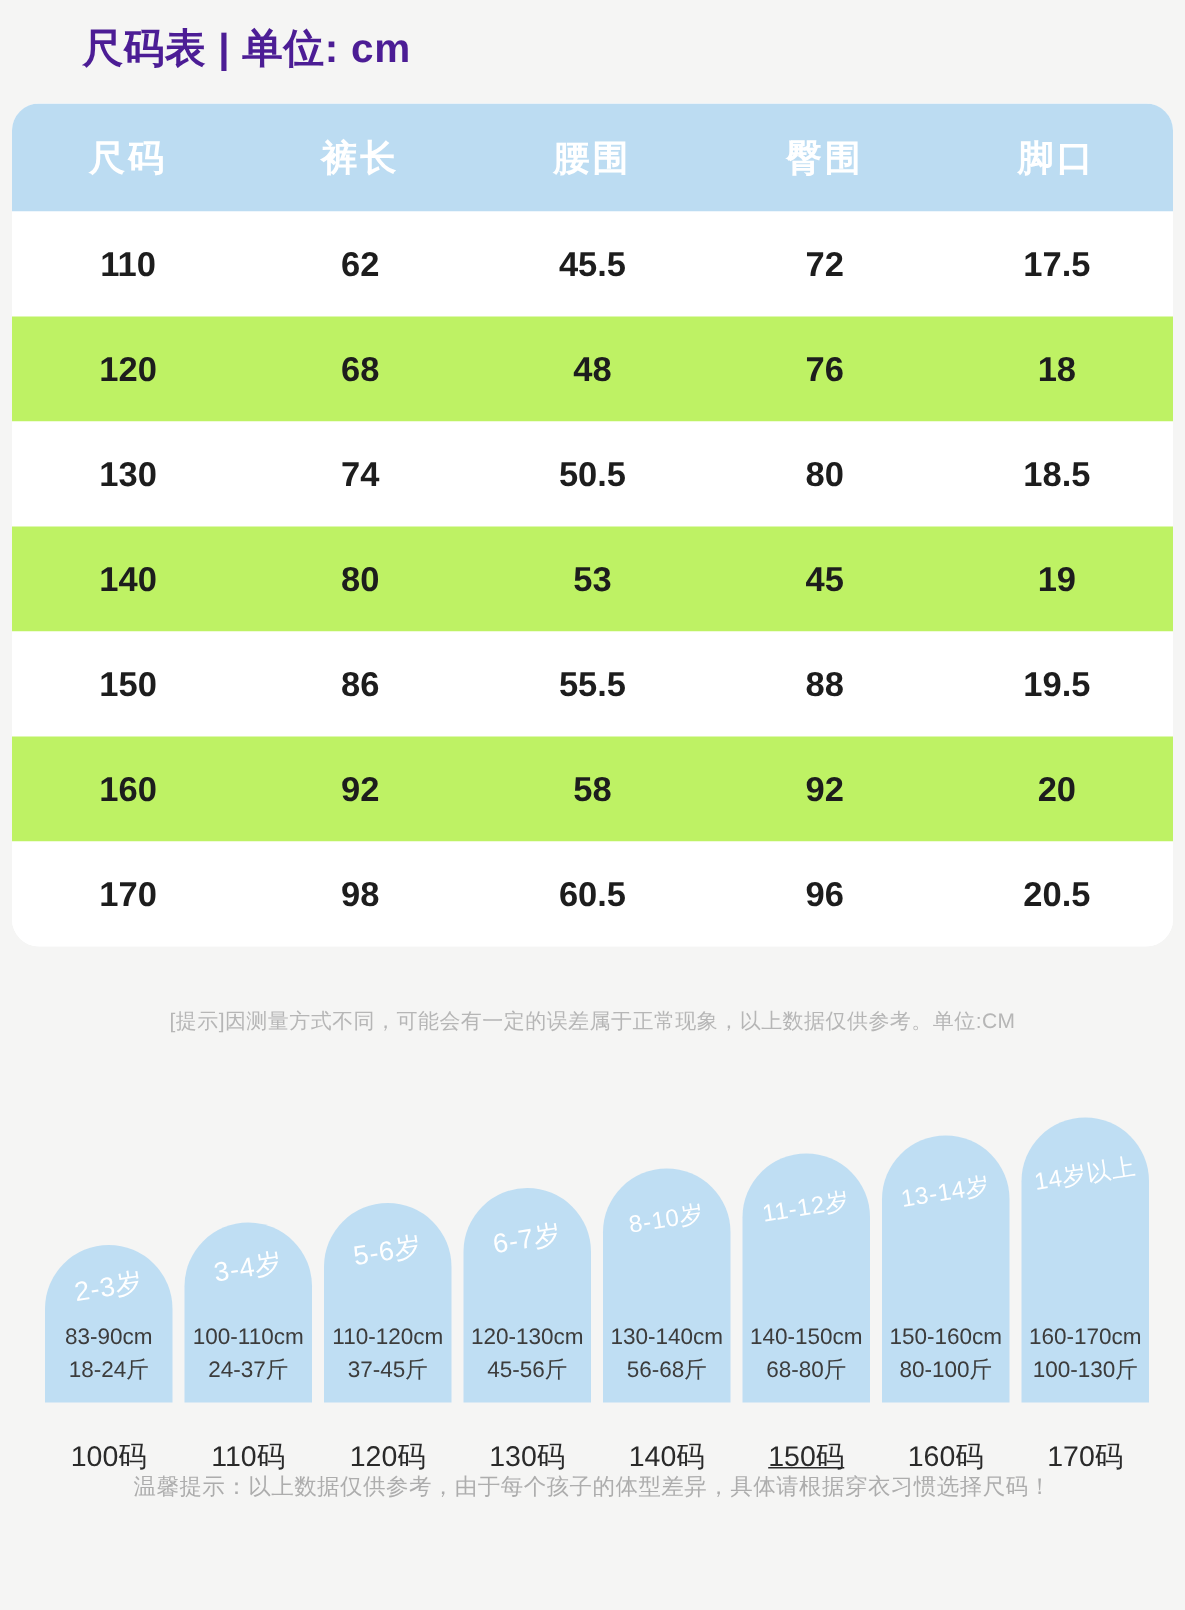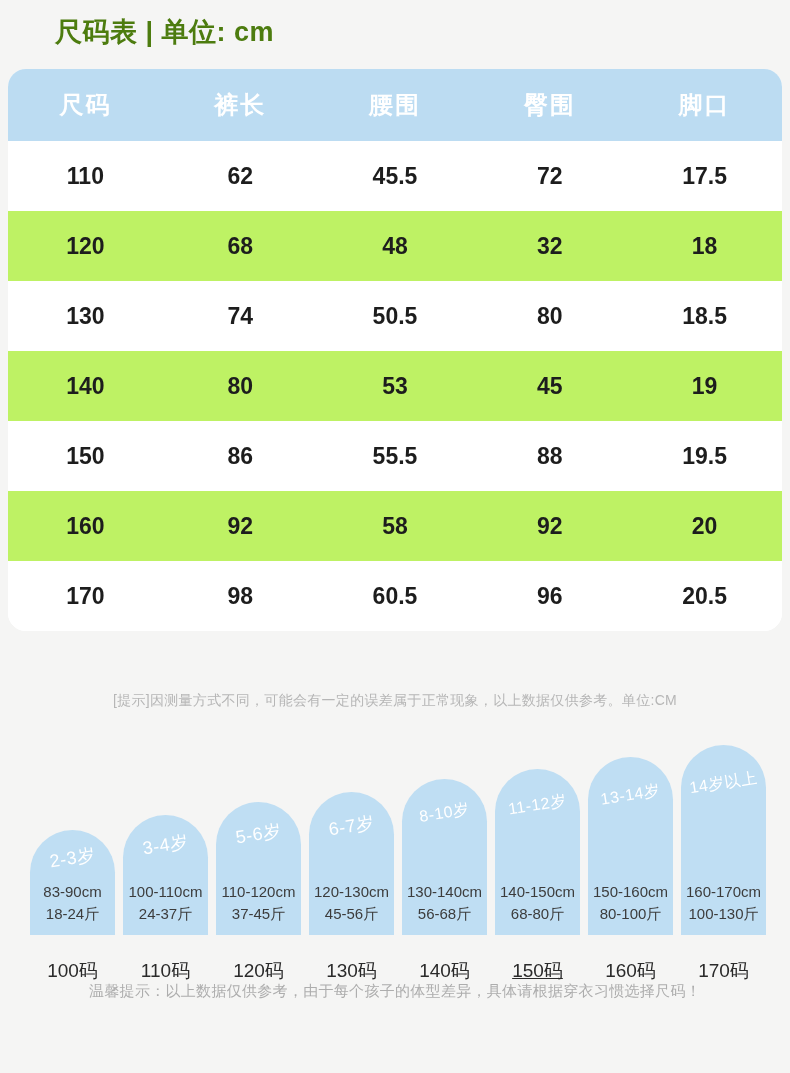--- a/index.html
+++ b/index.html
@@ -7,21 +7,21 @@
     width:790px;height:1073px;
     background:#f5f5f4;
     font-family:"Liberation Sans","DejaVu Sans",sans-serif;
     position:relative;overflow:hidden;
     -webkit-font-smoothing:antialiased;
   }
 
   
   .title{
     position:absolute;left:55px;top:14px;
-    font-size:27px;font-weight:bold;color:#4d7c0f;
+    font-size:27px;font-weight:bold;color:#4c1d95;
     letter-spacing:.5px;white-space:nowrap;
   }
 
   
   .table{
     position:absolute;left:8px;top:69px;width:774px;
     border-radius:18px;overflow:hidden;
     background:#ffffff;
   }
   .trow{display:flex;width:100%;}
@@ -32,21 +32,21 @@
   .tbody-row{height:70px;}
   .tbody-row.odd{background:#ffffff;}
   .tbody-row.even{background:#bef264;}
   .cell{
     flex:1 1 0;display:flex;align-items:center;justify-content:center;
     font-size:23px;font-weight:bold;color:#1d1d1d;
   }
 
   
   .note{
-    position:absolute;left:0;top:692px;width:790px;text-align:center;
+    position:absolute;left:0;top:672px;width:790px;text-align:center;
     font-size:14px;color:#b6b6b6;letter-spacing:.3px;
   }
 
   
   .chart{
     position:absolute;left:0;top:735px;width:790px;height:200px;
   }
   .barwrap{
     position:absolute;bottom:0;width:85px;
   }
@@ -102,21 +102,21 @@
     <div class="cell">110</div>
     <div class="cell">62</div>
     <div class="cell">45.5</div>
     <div class="cell">72</div>
     <div class="cell">17.5</div>
   </div>
   <div class="trow tbody-row even">
     <div class="cell">120</div>
     <div class="cell">68</div>
     <div class="cell">48</div>
-    <div class="cell">32</div>
+    <div class="cell">76</div>
     <div class="cell">18</div>
   </div>
   <div class="trow tbody-row odd">
     <div class="cell">130</div>
     <div class="cell">74</div>
     <div class="cell">50.5</div>
     <div class="cell">80</div>
     <div class="cell">18.5</div>
   </div>
   <div class="trow tbody-row even">

